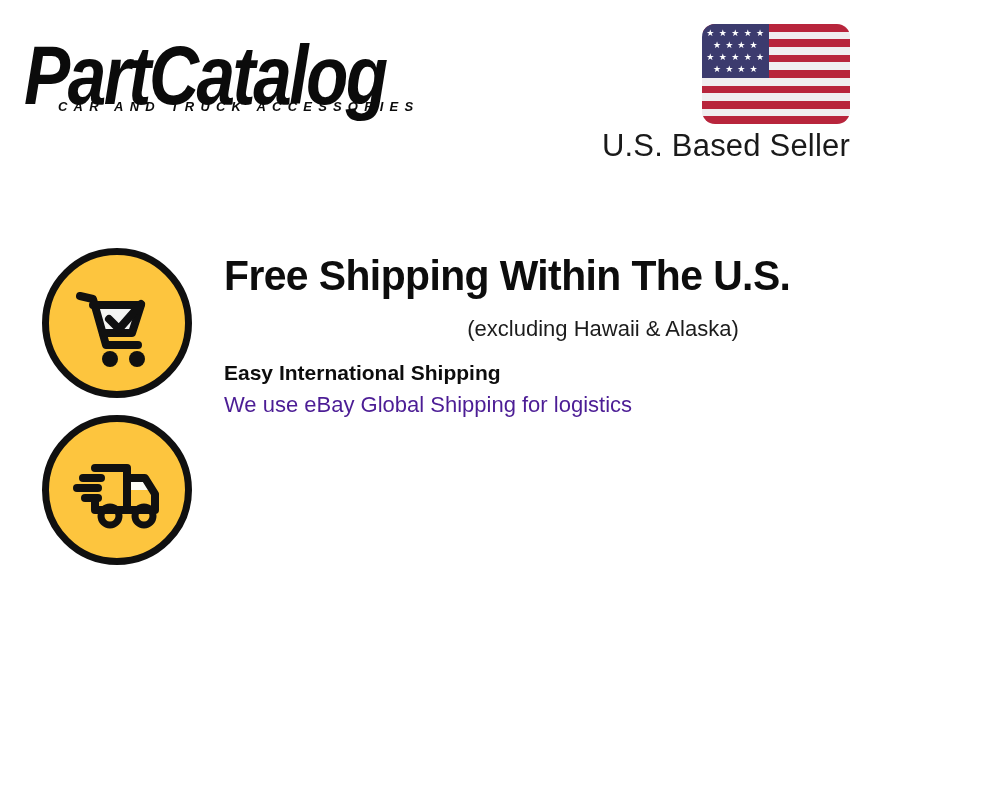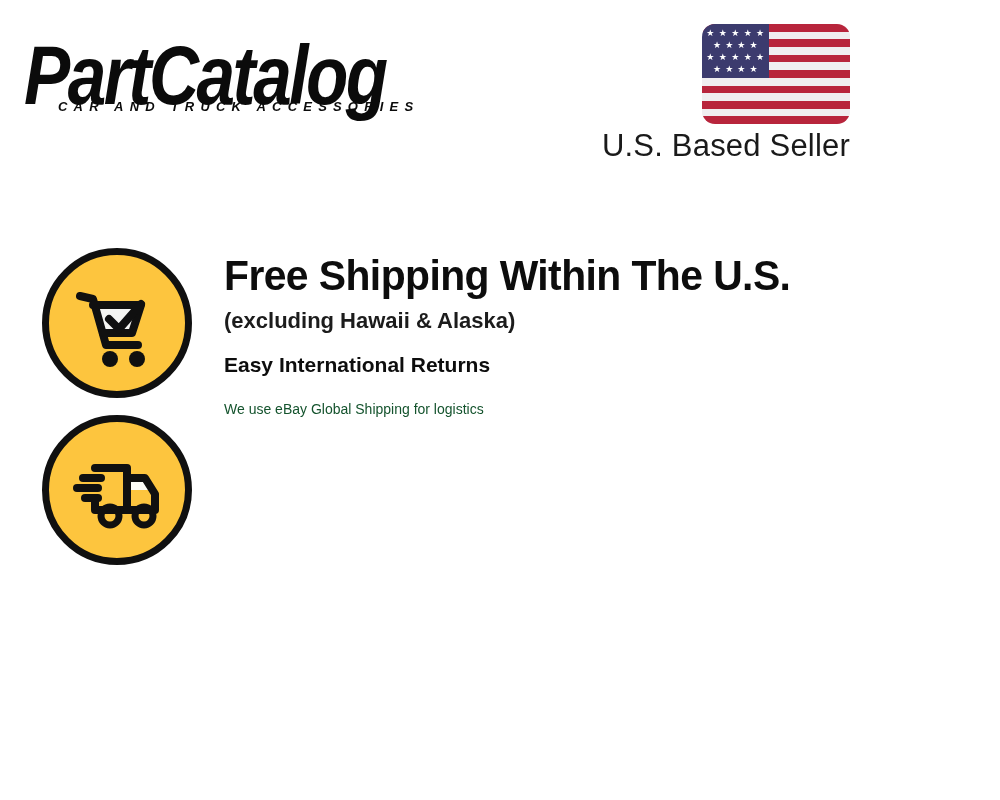--- a/index.html
+++ b/index.html
@@ -164,43 +164,44 @@
     font-size: 43px;
     line-height: 50px;
     letter-spacing: -0.6px;
     color: #0d0d0d;
     white-space: nowrap;
     transform: scaleX(0.95);
     transform-origin: left center;
   }
   .feat-sub {
     font-family: "Liberation Sans", sans-serif;
-    font-weight: 700;
+    font-weight: 400;
     font-size: 22px;
     line-height: 34px;
     color: #1c1c1c;
-    margin-top: 4px;
-    white-space: nowrap;
+    margin-top: 12px;
+    white-space: nowrap;
+    text-align: center;
   }
   .feat-sub-strong {
     font-family: "Liberation Sans", sans-serif;
     font-weight: bold;
     font-size: 21px;
     line-height: 30px;
     color: #0d0d0d;
     margin-top: 12px;
     white-space: nowrap;
   }
   .feat-sub-light {
     font-family: "Liberation Sans", sans-serif;
     font-weight: 400;
-    font-size: 14px;
+    font-size: 22px;
     line-height: 32px;
-    color: #14532d;
-    margin-top: 13px;
+    color: #4c1d95;
+    margin-top: 1px;
     white-space: nowrap;
   }
 </style>
 </head>
 <body>
 
 <div class="header">
 
   <div class="brand-logo">
     <div class="brand-wordmark">PartCatalog</div>
@@ -268,21 +269,21 @@
           <path d="M28 34 L76 34 L67 62 L38 62"></path>
         </g>
         <path d="M44 48 L54 58 L76 33" fill="none" stroke="#101010" stroke-width="8" stroke-linecap="round" stroke-linejoin="round"></path>
         <circle cx="45" cy="88" r="8" fill="#101010"></circle>
         <circle cx="72" cy="88" r="8" fill="#101010"></circle>
       </svg>
     </div>
     <div class="feature-text">
       <div class="feat-title">Free Shipping Within The U.S.</div>
       <div class="feat-sub">(excluding Hawaii &amp; Alaska)</div>
-      <div class="feat-sub-strong">Easy International Returns</div>
+      <div class="feat-sub-strong">Easy International Shipping</div>
       <div class="feat-sub-light">We use eBay Global Shipping for logistics</div>
     </div>
   </div>
 
   <div class="feature-row row-2">
     <div class="icon-badge">
       <svg width="104" height="104" viewBox="0 0 104 104" aria-hidden="true">
         <polygon points="66,38 80,38 88,52 66,52" fill="#fdfdf8"></polygon>
         <g fill="none" stroke="#101010" stroke-width="8" stroke-linecap="round" stroke-linejoin="round">
           <path d="M30 30 L62 30 L62 72 L30 72 L30 62"></path>

